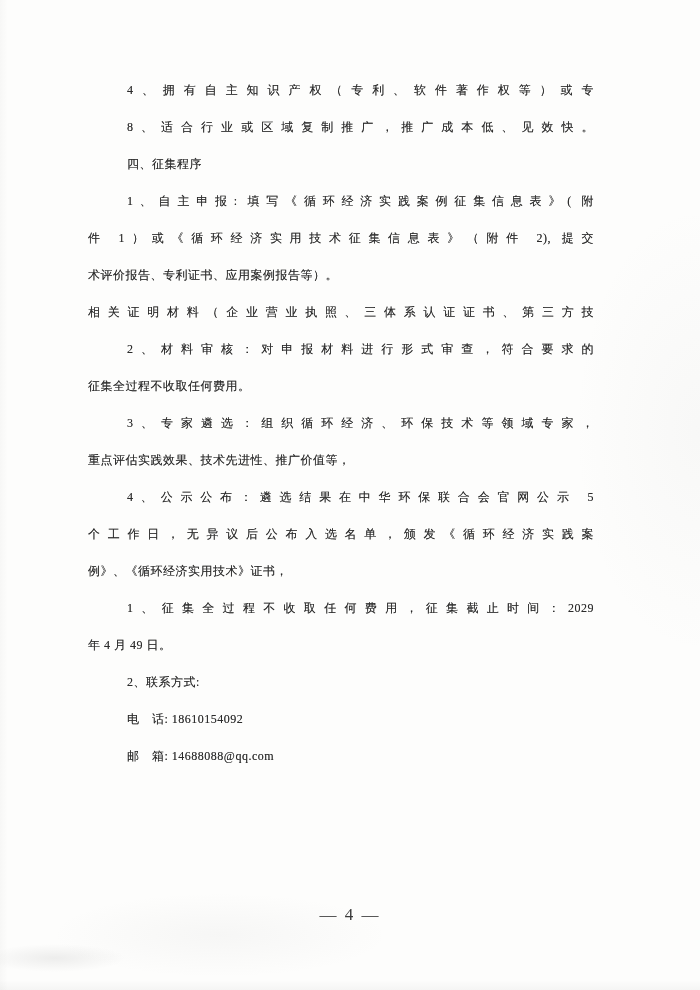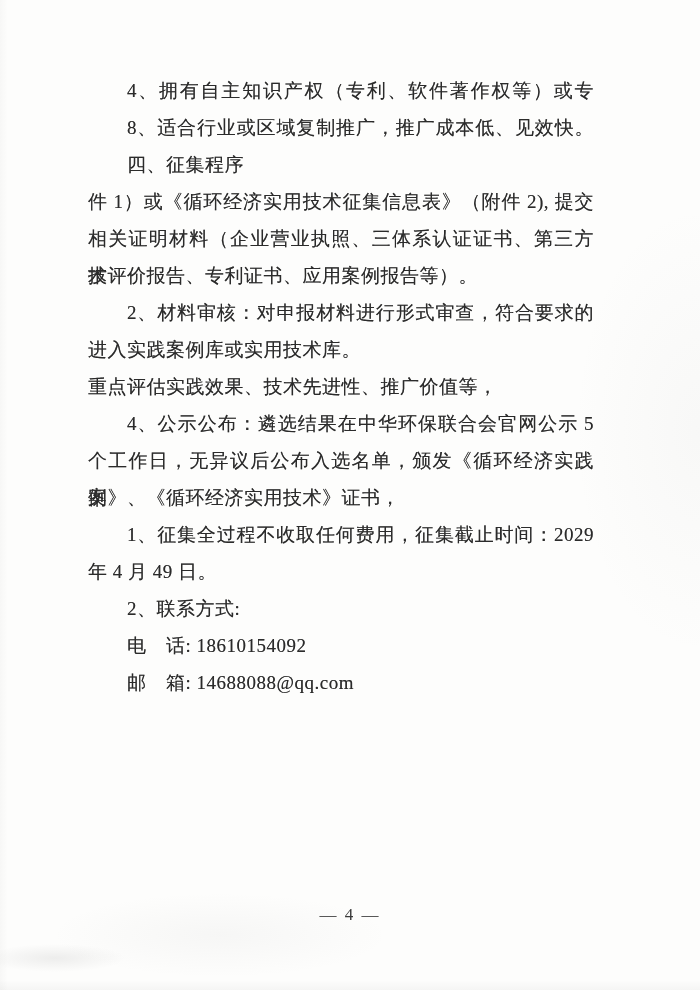--- a/index.html
+++ b/index.html
@@ -23,21 +23,21 @@
     font-family: "Liberation Serif", "DejaVu Serif", serif;
     color: #2b2b2b;
   }
   .doc {
     position: absolute;
     left: 88px;
     top: 72px;
     width: 506px;
   }
   .line {
-    font-size: 19px;
+    font-size: 12px;
     line-height: 37px;
     height: 37px;
     letter-spacing: 0.5px;
     white-space: pre;
     text-rendering: optimizeLegibility;
     -webkit-font-smoothing: antialiased;
     color: #2b2b2b;
     text-shadow: 0 0 0.4px rgba(40,40,40,0.55);
   }
   .line.indent {
@@ -62,25 +62,27 @@
   }
 </style>
 </head>
 <body>
 
 <div class="page">
   <div class="doc">
       <div class="line indent full">4、拥有自主知识产权（专利、软件著作权等）或专</div>
       <div class="line indent full">8、适合行业或区域复制推广，推广成本低、见效快。</div>
       <div class="line indent">四、征集程序</div>
+      <div class="line indent full">1、自主申报: 填写《循环经济实践案例征集信息表》( 附</div>
       <div class="line full">件 1）或《循环经济实用技术征集信息表》（附件 2), 提交</div>
+      <div class="line">术评价报告、专利证书、应用案例报告等）。</div>
       <div class="line full">相关证明材料（企业营业执照、三体系认证证书、第三方技</div>
-      <div class="line">术评价报告、专利证书、应用案例报告等）。</div>
       <div class="line indent full">2、材料审核：对申报材料进行形式审查，符合要求的</div>
-      <div class="line">进入实践案例库或实用技术库。</div>
+      <div class="line">征集全过程不收取任何费用。</div>
+      <div class="line indent full">3、专家遴选：组织循环经济、环保技术等领域专家，</div>
       <div class="line">重点评估实践效果、技术先进性、推广价值等，</div>
       <div class="line indent full">4、公示公布：遴选结果在中华环保联合会官网公示 5</div>
       <div class="line full">个工作日，无异议后公布入选名单，颁发《循环经济实践案</div>
       <div class="line">例》、《循环经济实用技术》证书，</div>
       <div class="line indent full">1、征集全过程不收取任何费用，征集截止时间：2029</div>
       <div class="line">年 4 月 49 日。</div>
       <div class="line indent">2、联系方式:</div>
       <div class="line indent">电　话: 18610154092</div>
       <div class="line indent">邮　箱: 14688088@qq.com</div>
     </div>

